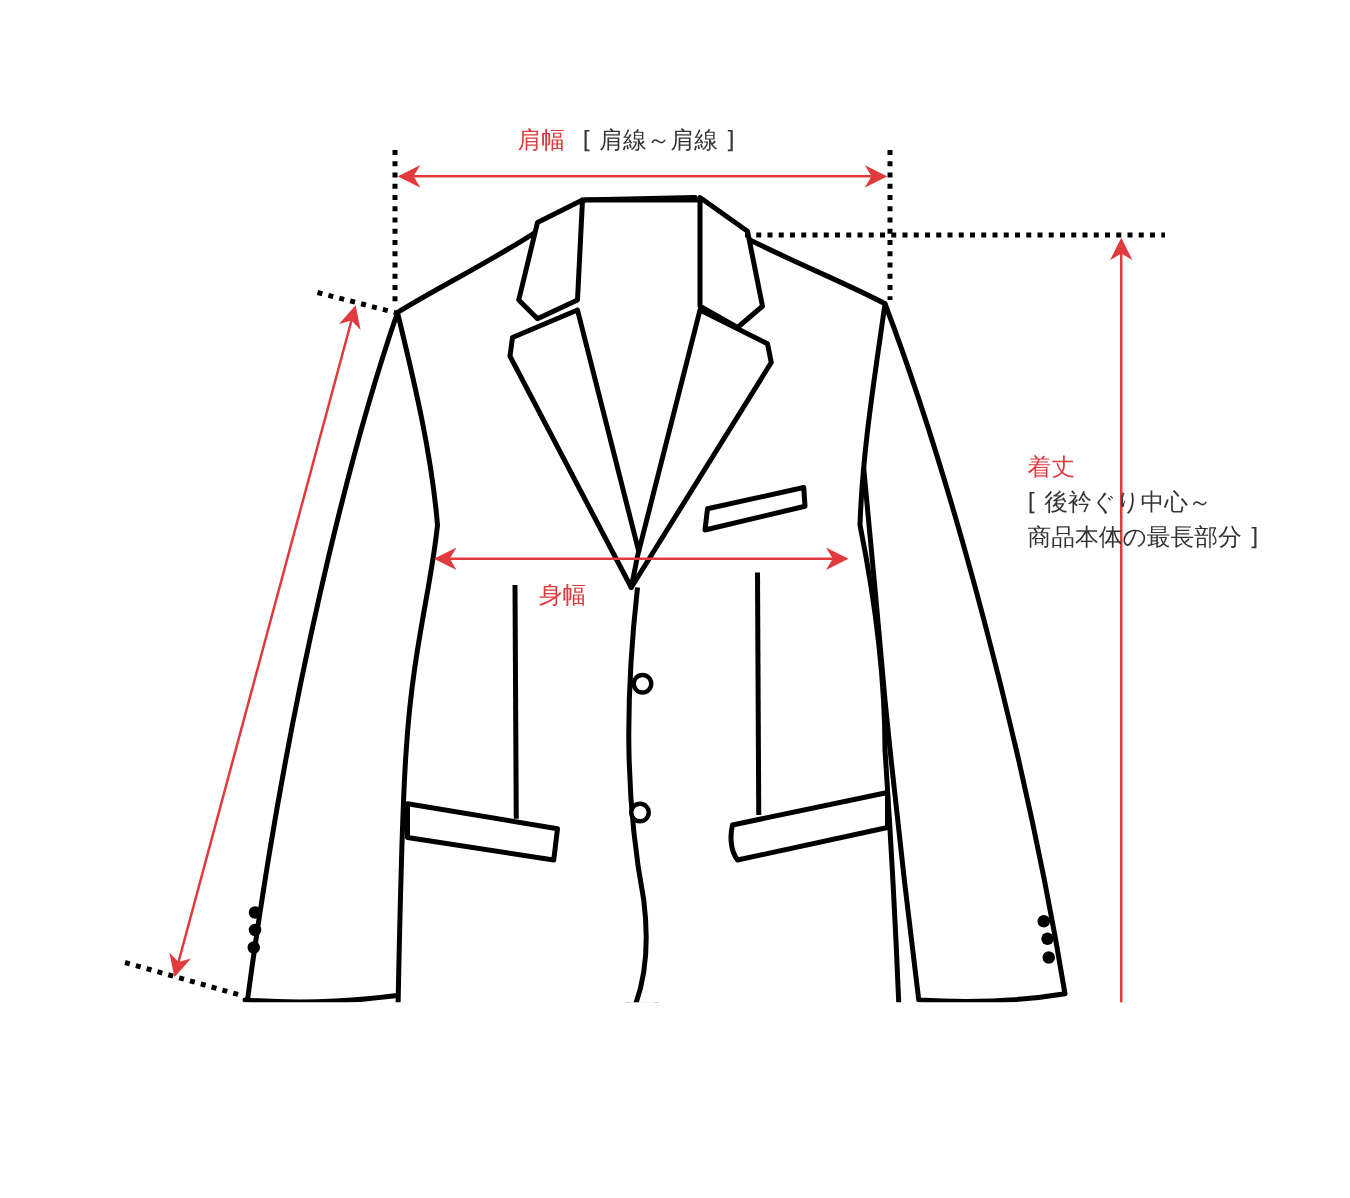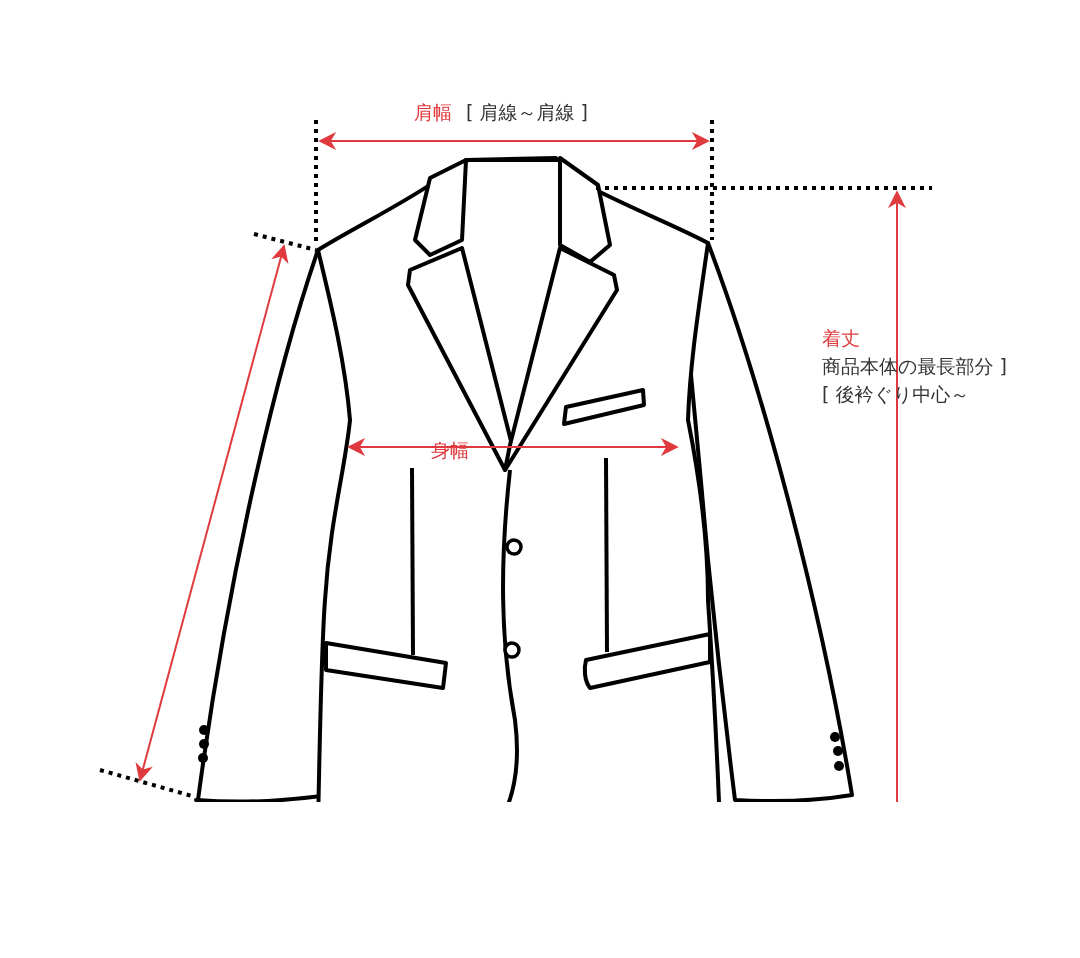--- a/index.html
+++ b/index.html
@@ -92,25 +92,25 @@
       <line x1="897" y1="192" x2="897" y2="854" marker-start="url(#arrow)" marker-end="url(#arrow)"></line>
       <line x1="284" y1="246" x2="140" y2="780" marker-start="url(#arrow)" marker-end="url(#arrow)"></line>
       <line x1="349" y1="447" x2="677" y2="447" marker-start="url(#arrow)" marker-end="url(#arrow)"></line>
     </g>
   </svg>
 
   <div class="label inline" style="left:414px; top:98px;">
     <span class="title">肩幅</span><span class="desc">[ 肩線～肩線 ]</span>
   </div>
 
-  <div class="label" style="left:822px; top:324px;">
+  <div class="label" style="left:822px; top:360px;">
     <span class="title">着丈</span>
+    <span class="desc">[ 後衿ぐり中心～</span>
     <span class="desc">商品本体の最長部分 ]</span>
-    <span class="desc">[ 後衿ぐり中心～</span>
   </div>
 
 
-  <div class="label" style="left:431px; top:436px;">
+  <div class="label" style="left:431px; top:462px;">
     <span class="title">身幅</span>
   </div>
 
   <div id="bottom-rule"></div>
 </div>
 
 </body></html>

